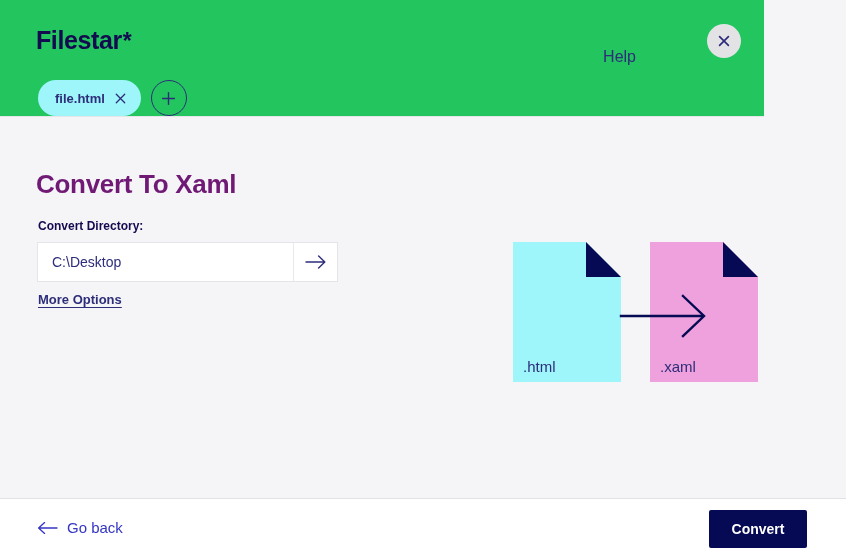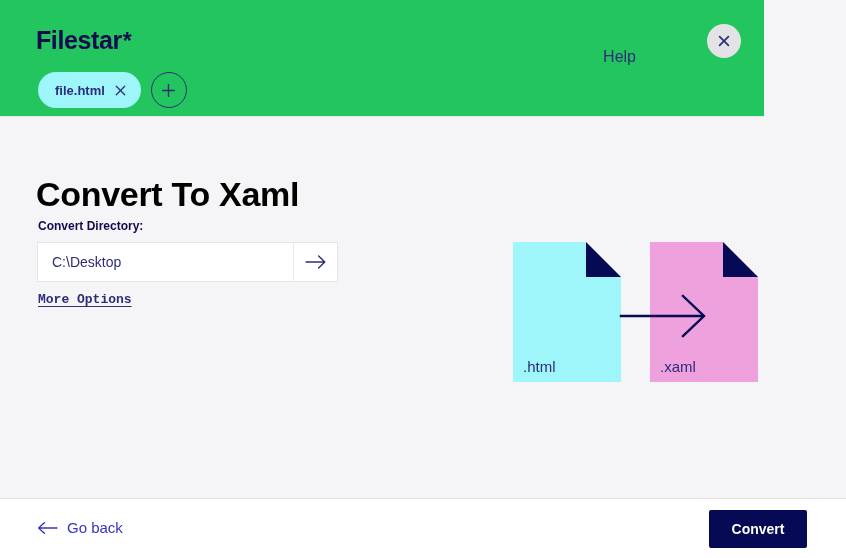--- a/index.html
+++ b/index.html
@@ -70,21 +70,21 @@
     display: flex;
     align-items: center;
     justify-content: center;
   }
   .close-btn svg { display: block; }
 
   
   .tabstrip {
     position: absolute;
     left: 38px;
-    top: 72px;
+    top: 80px;
     display: flex;
     align-items: center;
     gap: 10px;
   }
   .file-chip {
     display: flex;
     align-items: center;
     height: 36px;
     padding: 0 13px 0 17px;
     background: #9ef6fb;
@@ -127,24 +127,24 @@
     left: 0;
     top: 117px;
     width: 846px;
     height: 381px;
     background: #f5f5f8;
   }
   .page-title {
     position: absolute;
     left: 36px;
     top: 37px;
-    font-size: 34px;
+    font-size: 26px;
     font-weight: 700;
     letter-spacing: -0.3px;
-    color: #000000;
+    color: #701a75;
     line-height: 1.05;
     white-space: nowrap;
   }
   .field-label {
     position: absolute;
     left: 38px;
     top: 102px;
     font-size: 12px;
     font-weight: 700;
     color: #140a4f;
@@ -188,21 +188,20 @@
     position: absolute;
     left: 38px;
     top: 175px;
     font-size: 13px;
     font-weight: 700;
     color: #2d2d7a;
     text-decoration: underline;
     text-underline-offset: 3px;
     cursor: pointer;
     line-height: 16px;
-    font-family: Liberation Mono, monospace;
   }
 
   
   .illustration {
     position: absolute;
     left: 505px;
     top: 120px;
     width: 270px;
     height: 160px;
   }

